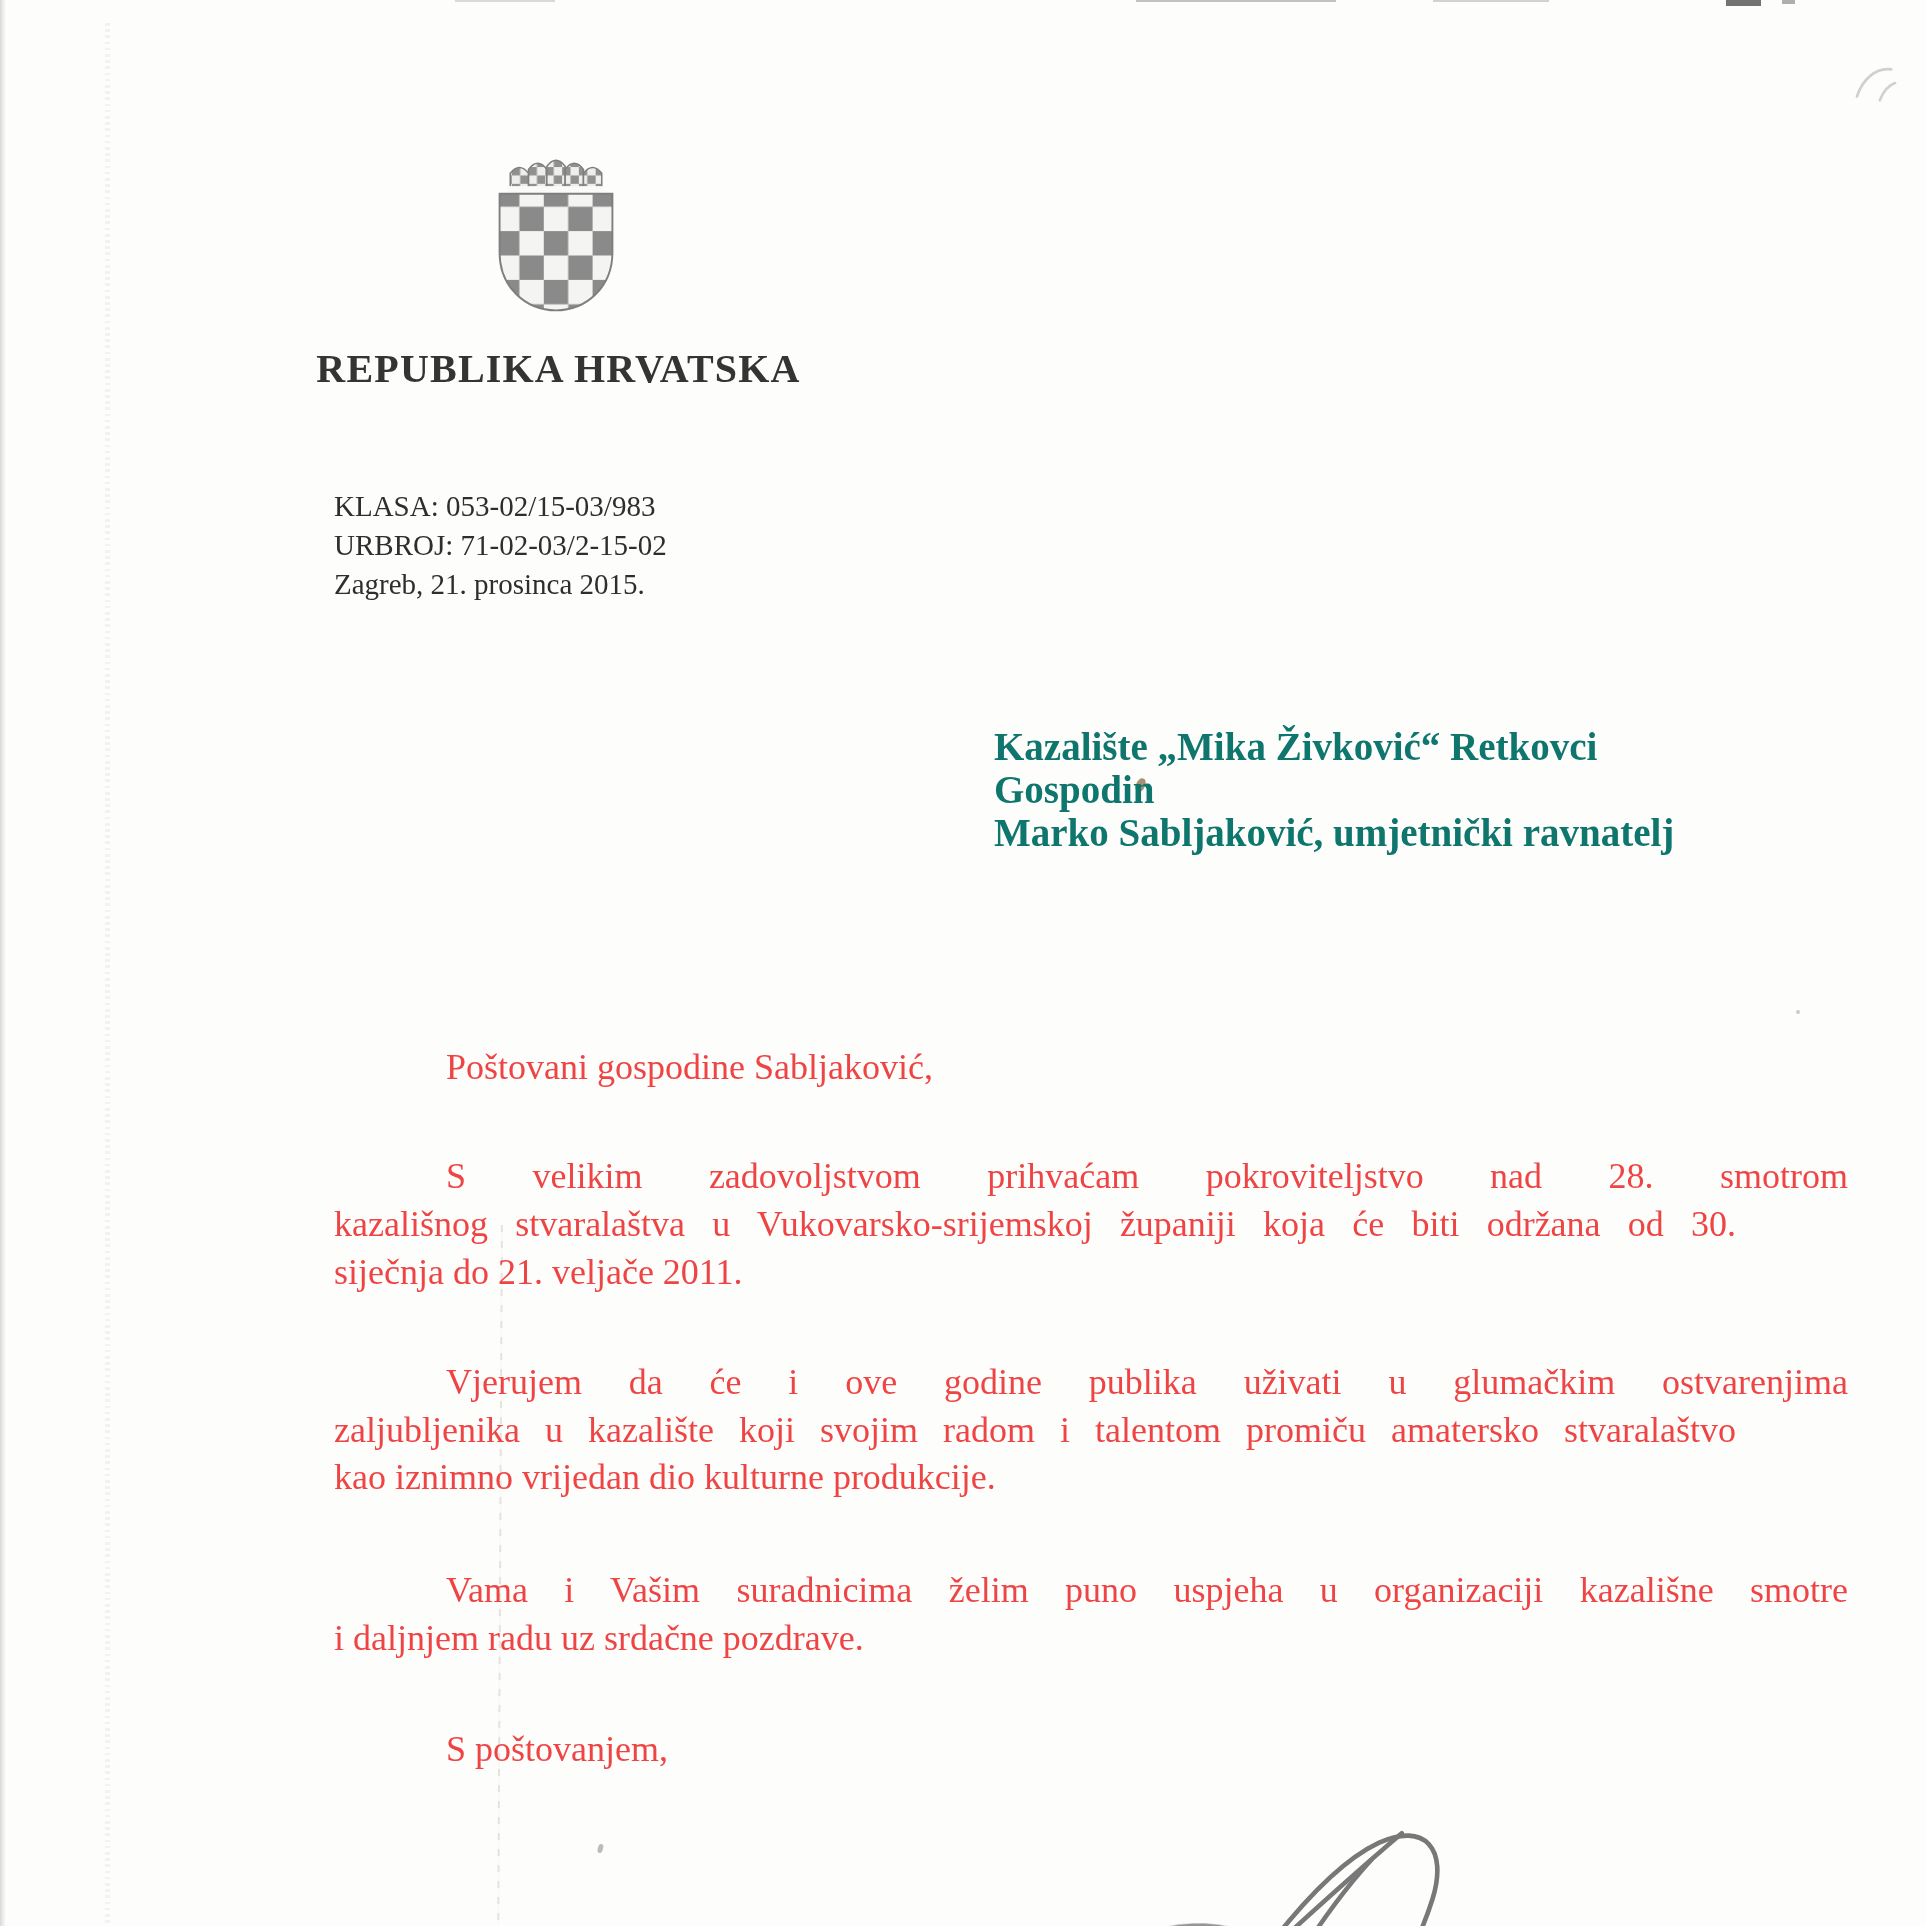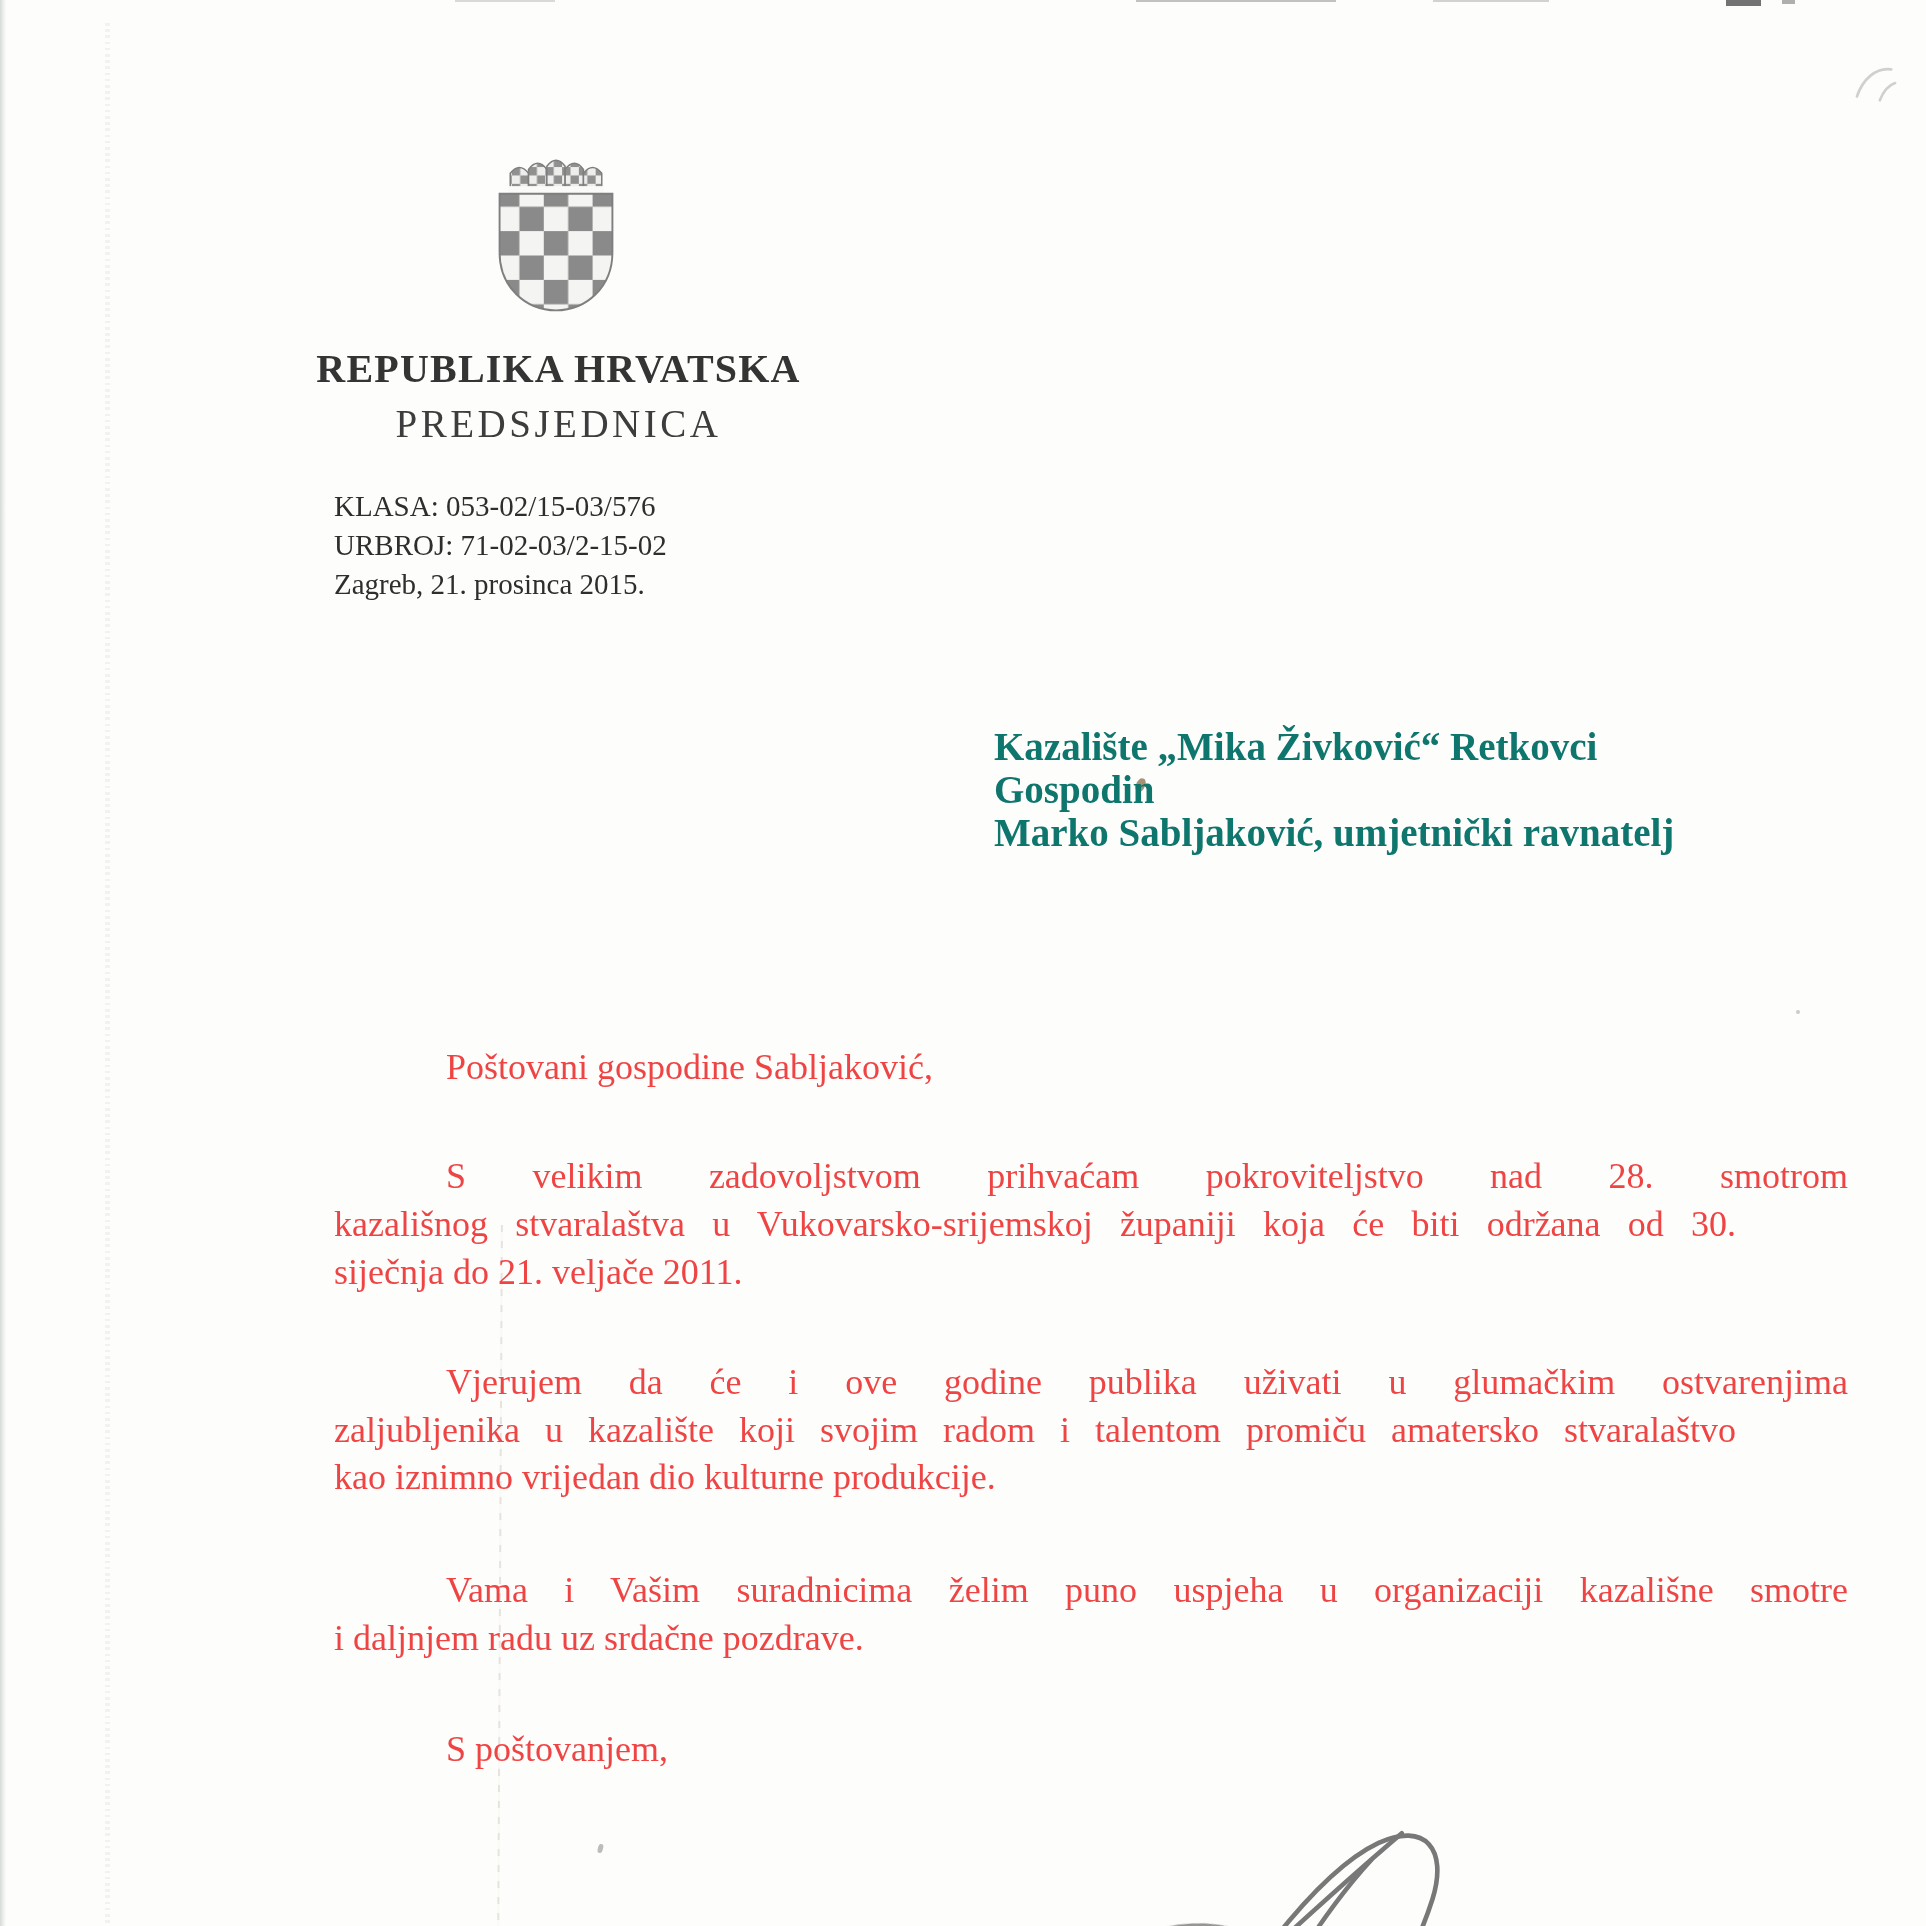--- a/index.html
+++ b/index.html
@@ -75,25 +75,24 @@
     <path d="M184 142 L184 94 Q208 62 232 94 L232 142 Z"></path>
     <path d="M232 142 L232 104 Q256 74 280 104 L280 142 Z"></path>
   </g>
   <rect x="34" y="138" width="252" height="26" fill="#fafaf8" stroke="none"></rect>
 
   <path d="M12 158 L308 158 L308 312 C308 402 240 464 160 464 C80 464 12 402 12 312 Z" fill="url(#chk)" stroke="#6e6e6e" stroke-width="5"></path>
 </svg>
 
 <div class="abs letterhead">
   <div class="lh-country">REPUBLIKA HRVATSKA</div>
-  <div class="lh-office">PREDSJEDNICA</div>
 </div>
 
 <div class="abs refblock">
-  <div>KLASA: 053-02/15-03/576</div>
+  <div>KLASA: 053-02/15-03/983</div>
   <div>URBROJ: 71-02-03/2-15-02</div>
   <div>Zagreb, 21. prosinca 2015.</div>
 </div>
 
 <div class="abs recipient">
   <div>Kazalište „Mika Živković“ Retkovci</div>
   <div>Gospodin</div>
   <div>Marko Sabljaković, umjetnički ravnatelj</div>
 </div>
 

